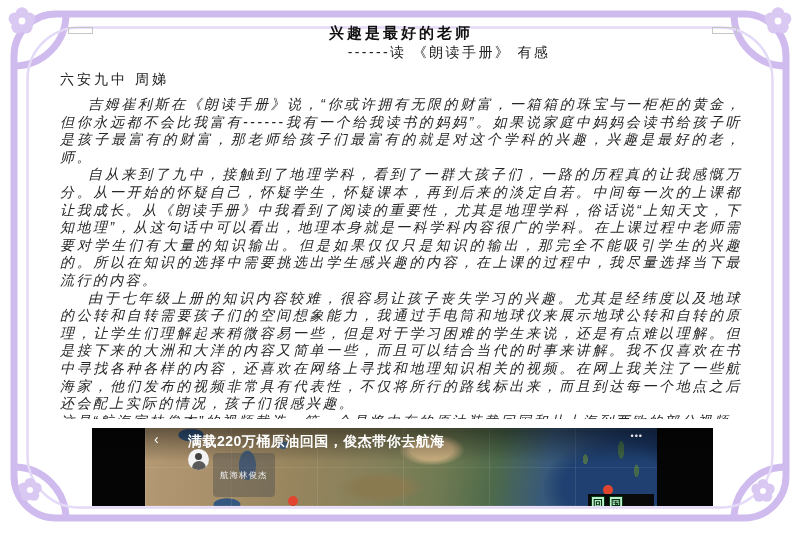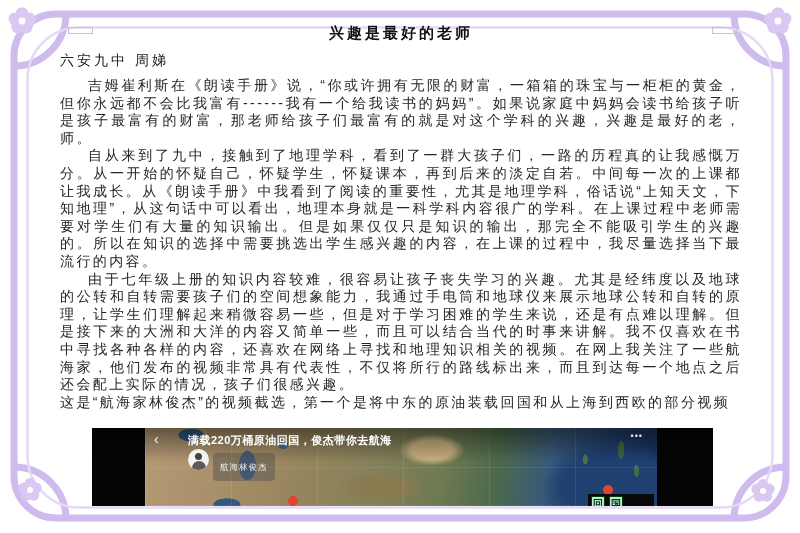--- a/index.html
+++ b/index.html
@@ -20,21 +20,21 @@
   .artifact.tr{left:712px;top:27px;width:25px;height:7px;}
   
   .content{
     position:absolute;left:60px;top:23px;width:682px;z-index:2;
     font-size:14px;line-height:17.6px;letter-spacing:2.4px;text-align:justify;
     max-height:396px;overflow:hidden;
   }
   .doc-title{margin:0;font-size:15px;font-weight:bold;color:#111;text-align:center;letter-spacing:3px;line-height:20px;}
   .doc-subtitle{margin:0;text-align:center;padding-left:96px;line-height:19px;color:#222;}
   .doc-author{margin:8px 0 0 0;text-align:left;letter-spacing:3px;line-height:19px;color:#222;}
-  .paras{margin-top:7px;}
+  .paras{margin-top:7px;font-style:italic;}
   .paras p{margin:0;}
   .paras p.indent{text-indent:2em;}
   
   .video{
     position:absolute;left:92px;top:428px;width:621px;height:78px;
     background:#050505;overflow:hidden;z-index:3;cursor:pointer;
   }
   .map{
     position:absolute;left:53px;top:0;width:512px;height:78px;
     background:
@@ -48,27 +48,27 @@
       radial-gradient(60px 22px ellipse at 46% 76%, #8a7a50 0 40%, transparent 72%),
       radial-gradient(5px 14px ellipse at 93% 28%, #3f6647 0 60%, transparent 66%),
       radial-gradient(4px 10px ellipse at 96% 55%, #44694a 0 60%, transparent 66%),
       radial-gradient(4px 8px ellipse at 86% 40%, #4d7050 0 60%, transparent 66%),
       radial-gradient(95px 60px ellipse at 92% 75%, #1f4070 0 55%, transparent 78%),
       linear-gradient(100deg,#b59a74 0%,#a8906a 15%,#97855e 30%,#85805a 45%,#6f7a52 58%,#4e6a4a 68%,#38597a 78%,#1f3c6a 90%,#16305c 100%);
   }
   .video-shade{position:absolute;left:0;top:0;right:0;height:34px;
     background:linear-gradient(180deg,rgba(0,0,0,0.45),rgba(0,0,0,0));pointer-events:none;}
   .back-btn{position:absolute;left:62px;top:4px;color:#fff;font-size:14px;line-height:14px;}
-  .vtitle{position:absolute;left:96px;top:5px;color:#fff;font-size:11px;font-weight:bold;letter-spacing:0.5px;white-space:nowrap;}
+  .vtitle{position:absolute;left:96px;top:5px;color:#fff;font-size:14px;font-weight:bold;letter-spacing:0.5px;white-space:nowrap;}
   .more-btn{position:absolute;right:70px;top:3px;color:#e8e8e8;font-size:9px;letter-spacing:1px;}
   .avatar{position:absolute;left:96px;top:21px;width:21px;height:21px;border-radius:50%;background:#f3f3f3;overflow:hidden;}
   .avatar::before{content:"";position:absolute;left:7px;top:4px;width:7px;height:7px;border-radius:50%;background:#424242;}
   .avatar::after{content:"";position:absolute;left:3.5px;top:12px;width:14px;height:9px;border-radius:7px 7px 0 0;background:#5a5a5a;}
   .channel{position:absolute;left:121px;top:25px;color:#f0f0f0;font-size:8.5px;line-height:12px;
-    background:rgba(80,80,80,0.45);border-radius:4px;padding:8px 7px;letter-spacing:1px;}
+    background:rgba(80,80,80,0.45);border-radius:4px;padding:16px 7px;letter-spacing:1px;}
   .pin{position:absolute;width:10px;height:10px;border-radius:50%;background:var(--pin);}
   .pin::after{content:"";position:absolute;left:4px;top:9px;width:2px;height:4px;background:#b53a26;}
   .pin.p1{left:143px;top:68px;}
   .pin.p2{left:458px;top:57px;}
   .map-banner{position:absolute;left:443px;top:66px;width:66px;height:16px;background:#0a0a0a;
     display:flex;gap:4px;padding:2px 3px;}
   .map-banner .cell{width:14px;height:14px;background:var(--label-bg);color:#07310f;
     font-size:10px;line-height:14px;text-align:center;font-weight:bold;border:1px solid #083a12;}
 </style>
 </head>
@@ -103,20 +103,21 @@
     <circle cx="30" cy="490" r="3"></circle>
     <circle cx="763" cy="491" r="3"></circle>
   </g>
 </svg>
 
 <div class="artifact tl"></div>
 <div class="artifact tr"></div>
 
 <div class="content">
   <h1 class="doc-title">兴趣是最好的老师</h1>
+  <div class="doc-subtitle">------读 《朗读手册》 有感</div>
   <div class="doc-author">六安九中  周娣</div>
   <div class="paras">
     <p class="indent">吉姆崔利斯在《朗读手册》说，“你或许拥有无限的财富，一箱箱的珠宝与一柜柜的黄金，但你永远都不会比我富有------我有一个给我读书的妈妈”。如果说家庭中妈妈会读书给孩子听是孩子最富有的财富，那老师给孩子们最富有的就是对这个学科的兴趣，兴趣是最好的老，师。</p>
     <p class="indent">自从来到了九中，接触到了地理学科，看到了一群大孩子们，一路的历程真的让我感慨万分。从一开始的怀疑自己，怀疑学生，怀疑课本，再到后来的淡定自若。中间每一次的上课都让我成长。从《朗读手册》中我看到了阅读的重要性，尤其是地理学科，俗话说“上知天文，下知地理”，从这句话中可以看出，地理本身就是一科学科内容很广的学科。在上课过程中老师需要对学生们有大量的知识输出。但是如果仅仅只是知识的输出，那完全不能吸引学生的兴趣的。所以在知识的选择中需要挑选出学生感兴趣的内容，在上课的过程中，我尽量选择当下最流行的内容。</p>
     <p class="indent">由于七年级上册的知识内容较难，很容易让孩子丧失学习的兴趣。尤其是经纬度以及地球的公转和自转需要孩子们的空间想象能力，我通过手电筒和地球仪来展示地球公转和自转的原理，让学生们理解起来稍微容易一些，但是对于学习困难的学生来说，还是有点难以理解。但是接下来的大洲和大洋的内容又简单一些，而且可以结合当代的时事来讲解。我不仅喜欢在书中寻找各种各样的内容，还喜欢在网络上寻找和地理知识相关的视频。在网上我关注了一些航海家，他们发布的视频非常具有代表性，不仅将所行的路线标出来，而且到达每一个地点之后还会配上实际的情况，孩子们很感兴趣。</p>
     <p>这是“航海家林俊杰”的视频截选，第一个是将中东的原油装载回国和从上海到西欧的部分视频</p>
   </div>
 </div>
 
 <div class="video">

